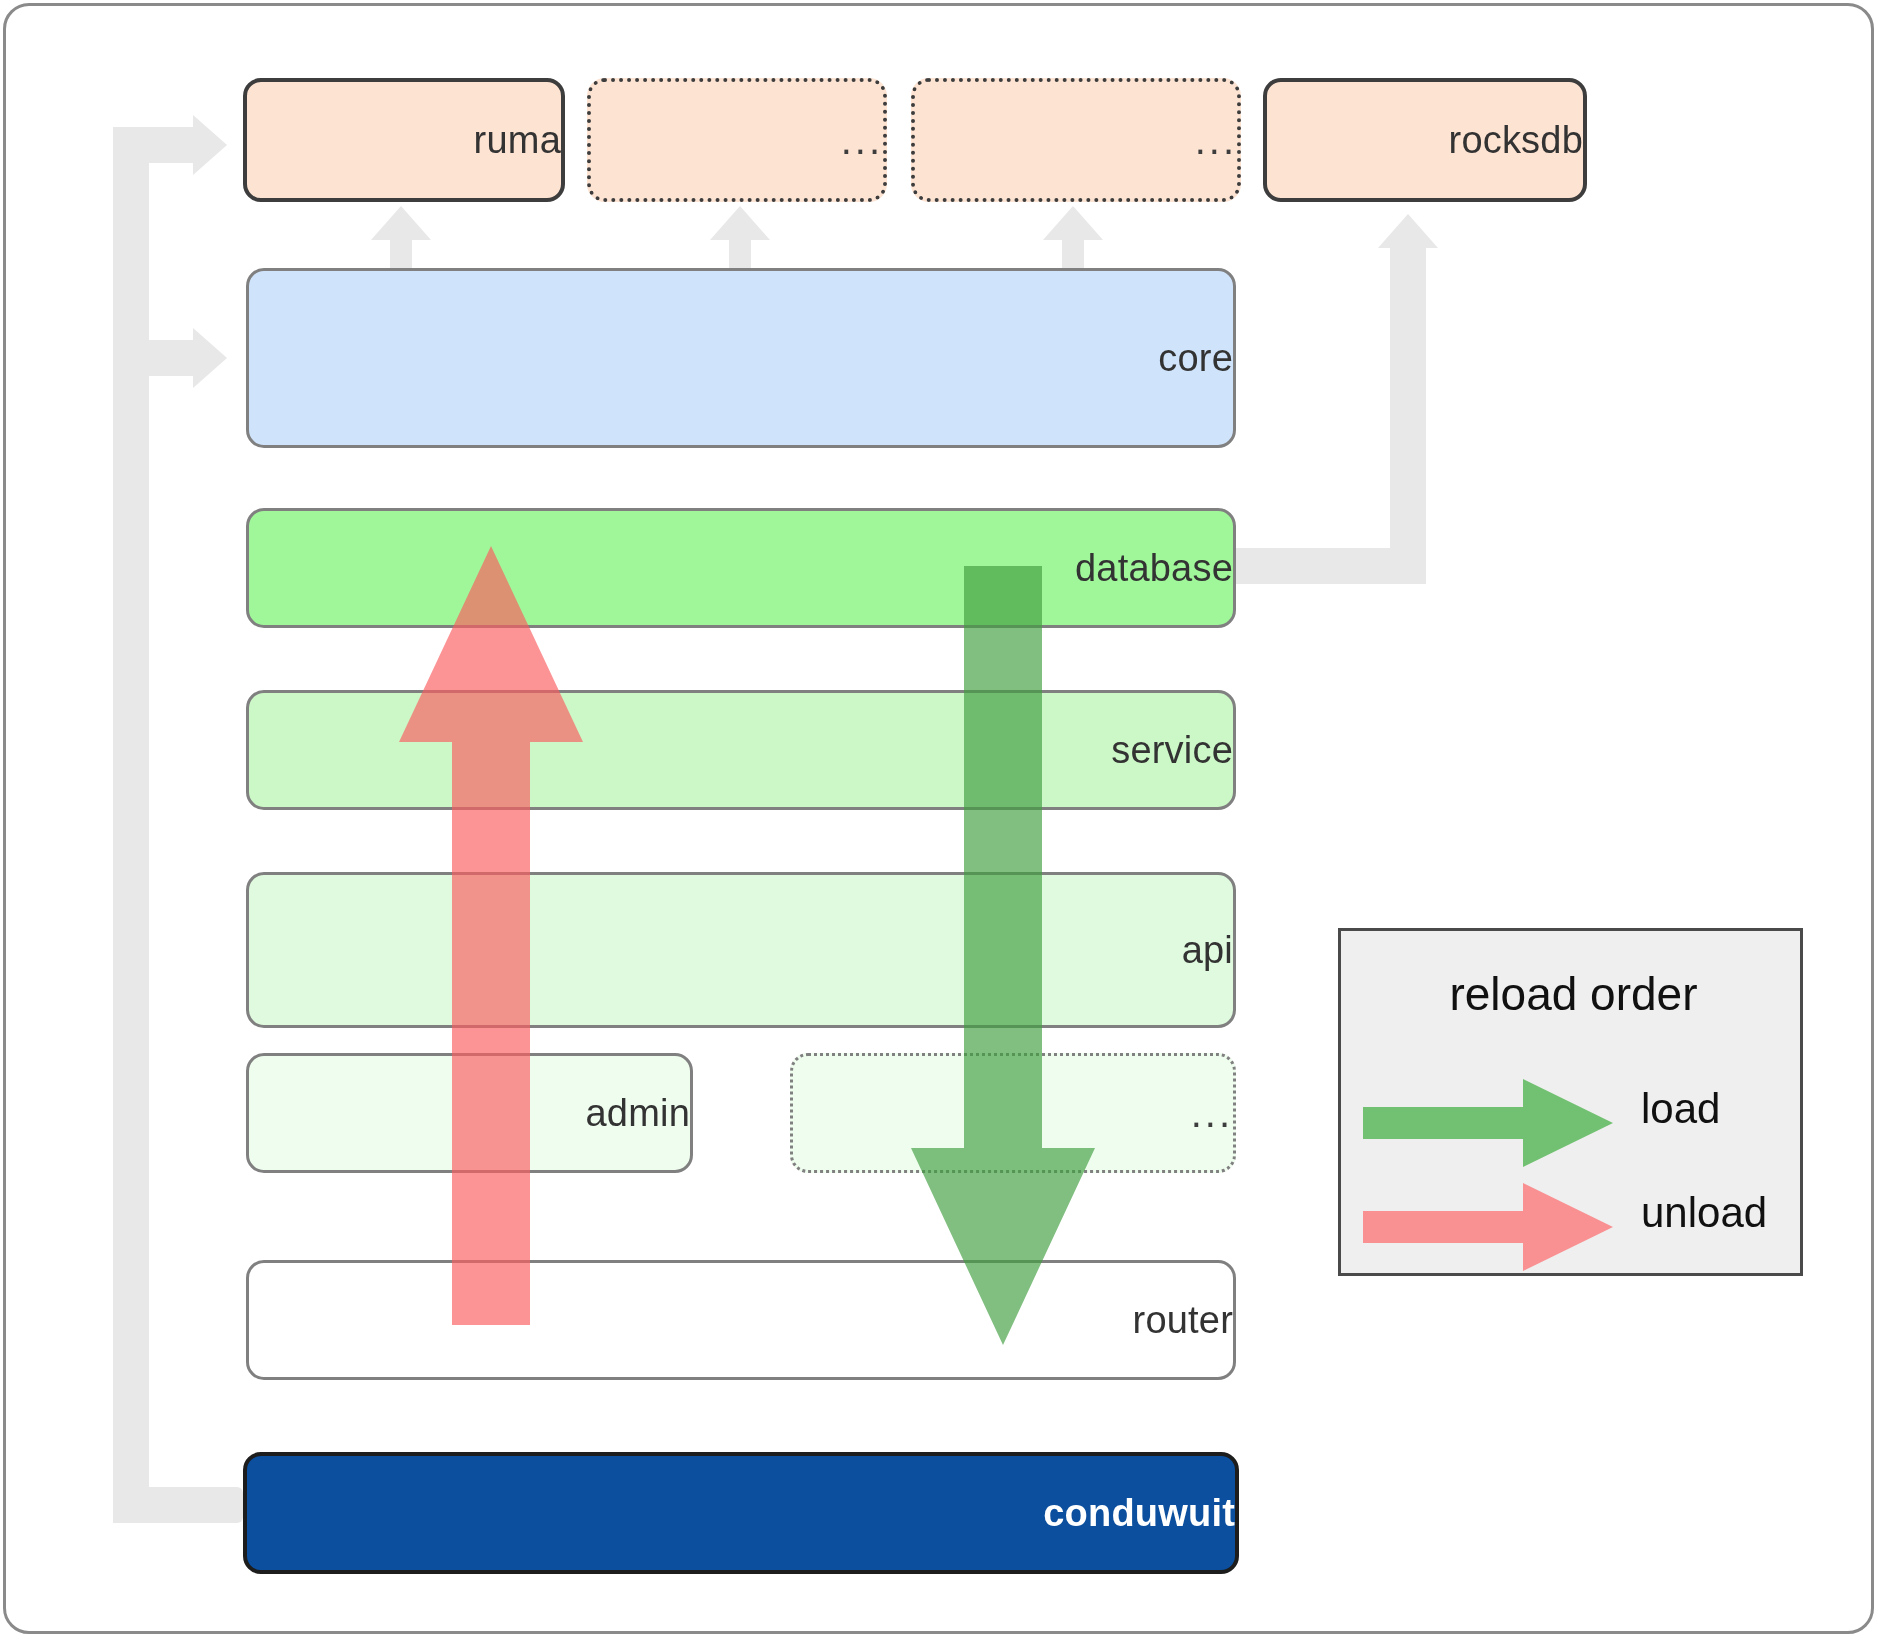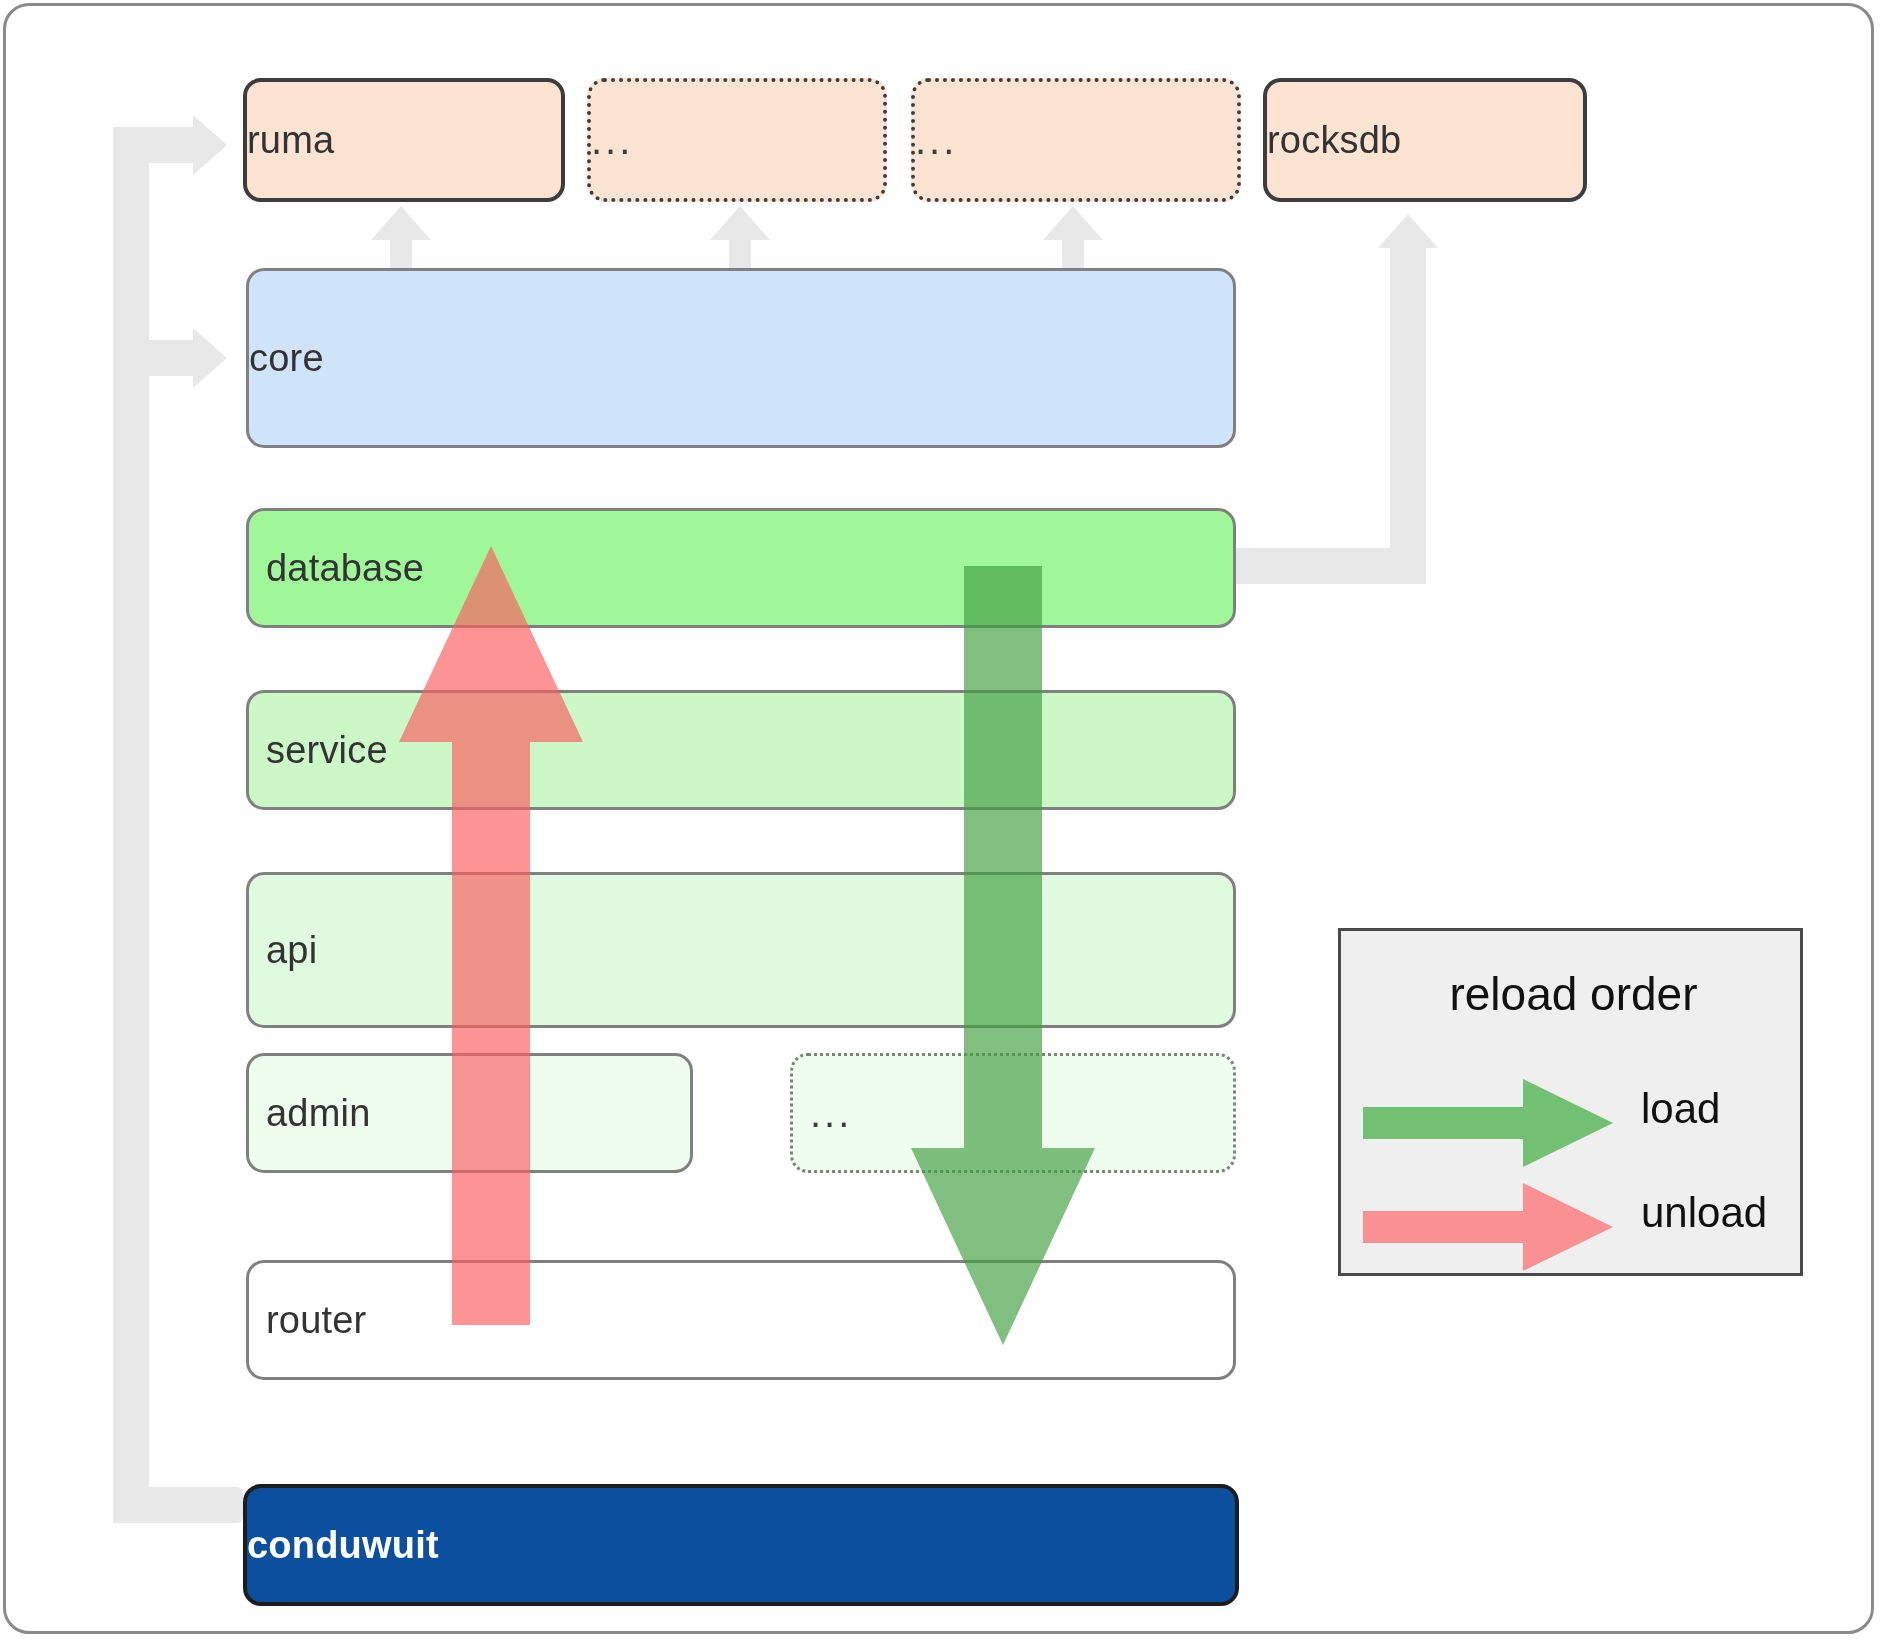--- a/index.html
+++ b/index.html
@@ -23,21 +23,21 @@
     background:#ffffff;
     box-sizing:border-box;
   }
 
   
   .node{
     position:absolute;
     box-sizing:border-box;
     display:flex;
     align-items:center;
-    justify-content:flex-start;
+    justify-content:flex-end;
     border-radius:14px;
     font-size:38px;
     color:#333333;
     letter-spacing:.2px;
     z-index:6;
   }
   .node.dep{
     background:#fde3d2;
     border:4px solid #3d3d3d;
     border-radius:18px;
@@ -57,21 +57,20 @@
   }
   .node.layer.dotted{
     border:3px dotted #808080;
   }
   .node.root{
     background:#0b4f9e;
     border:4px solid #1d1d1d;
     border-radius:18px;
     color:#ffffff;
     font-weight:bold;
-    margin-top:32px;
   }
   .node .lbl{pointer-events:none;}
   .ellipsis{
     font-size:40px;
     line-height:0.4;
     letter-spacing:3px;
     color:#3d3d3d;
   }
 
   

